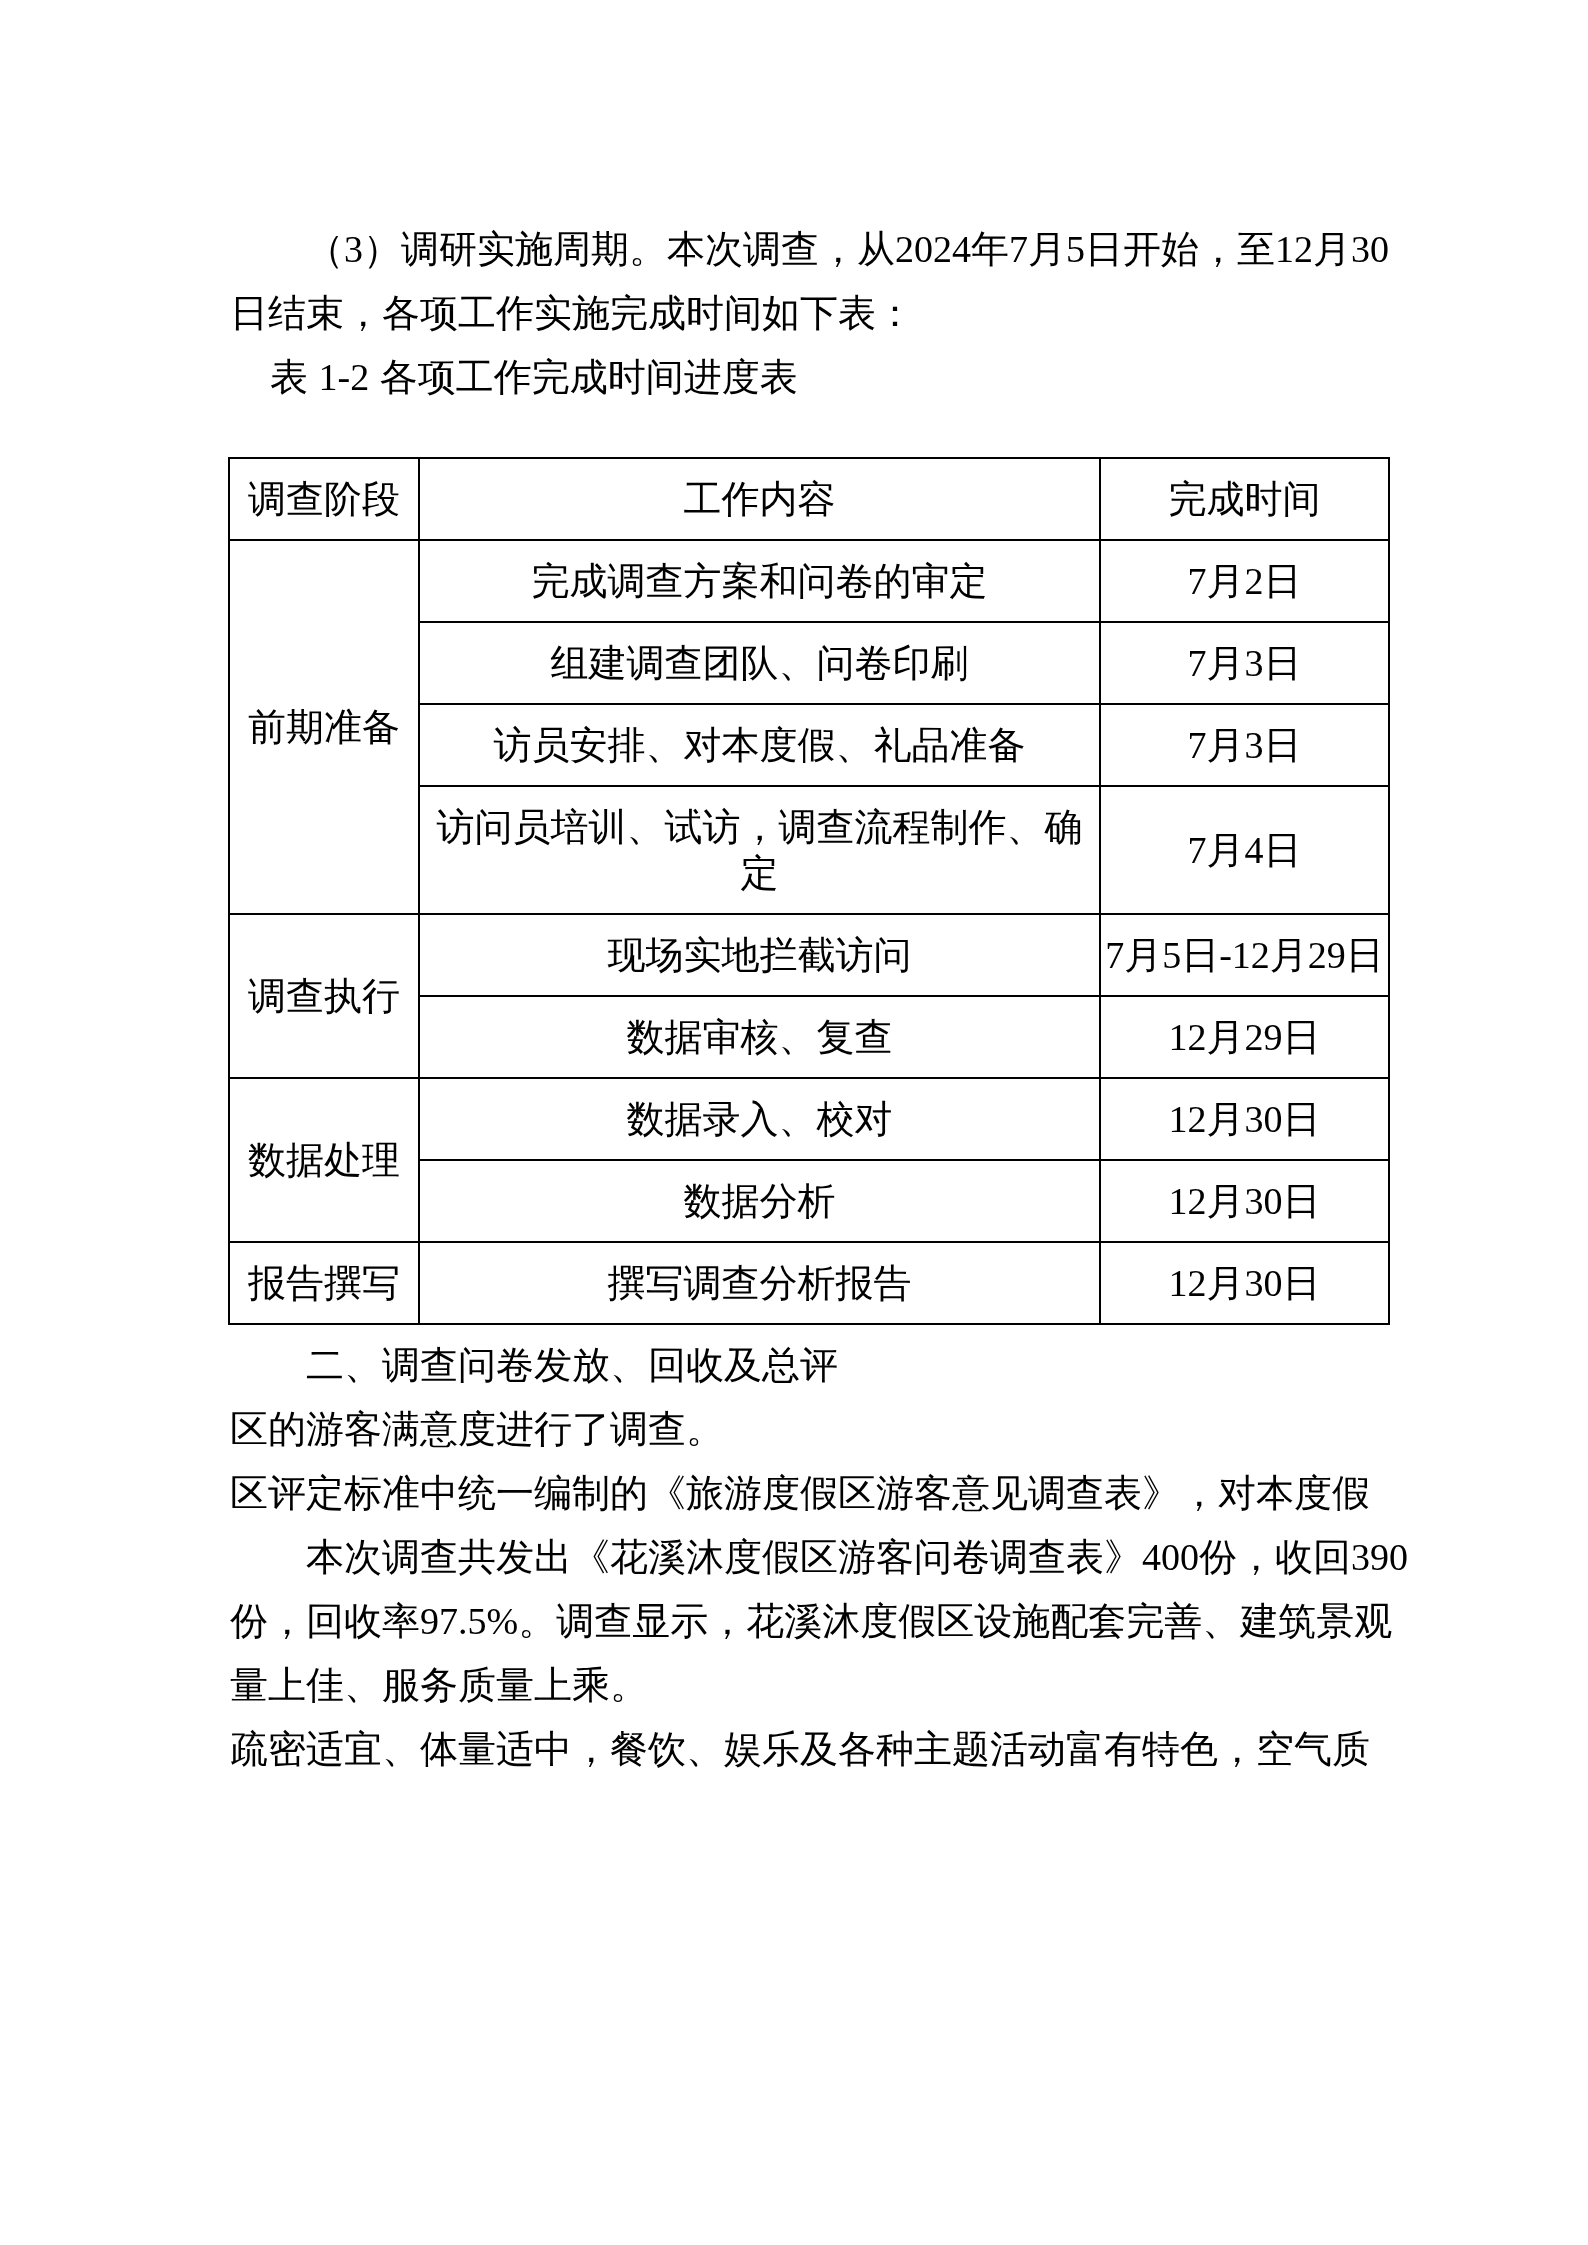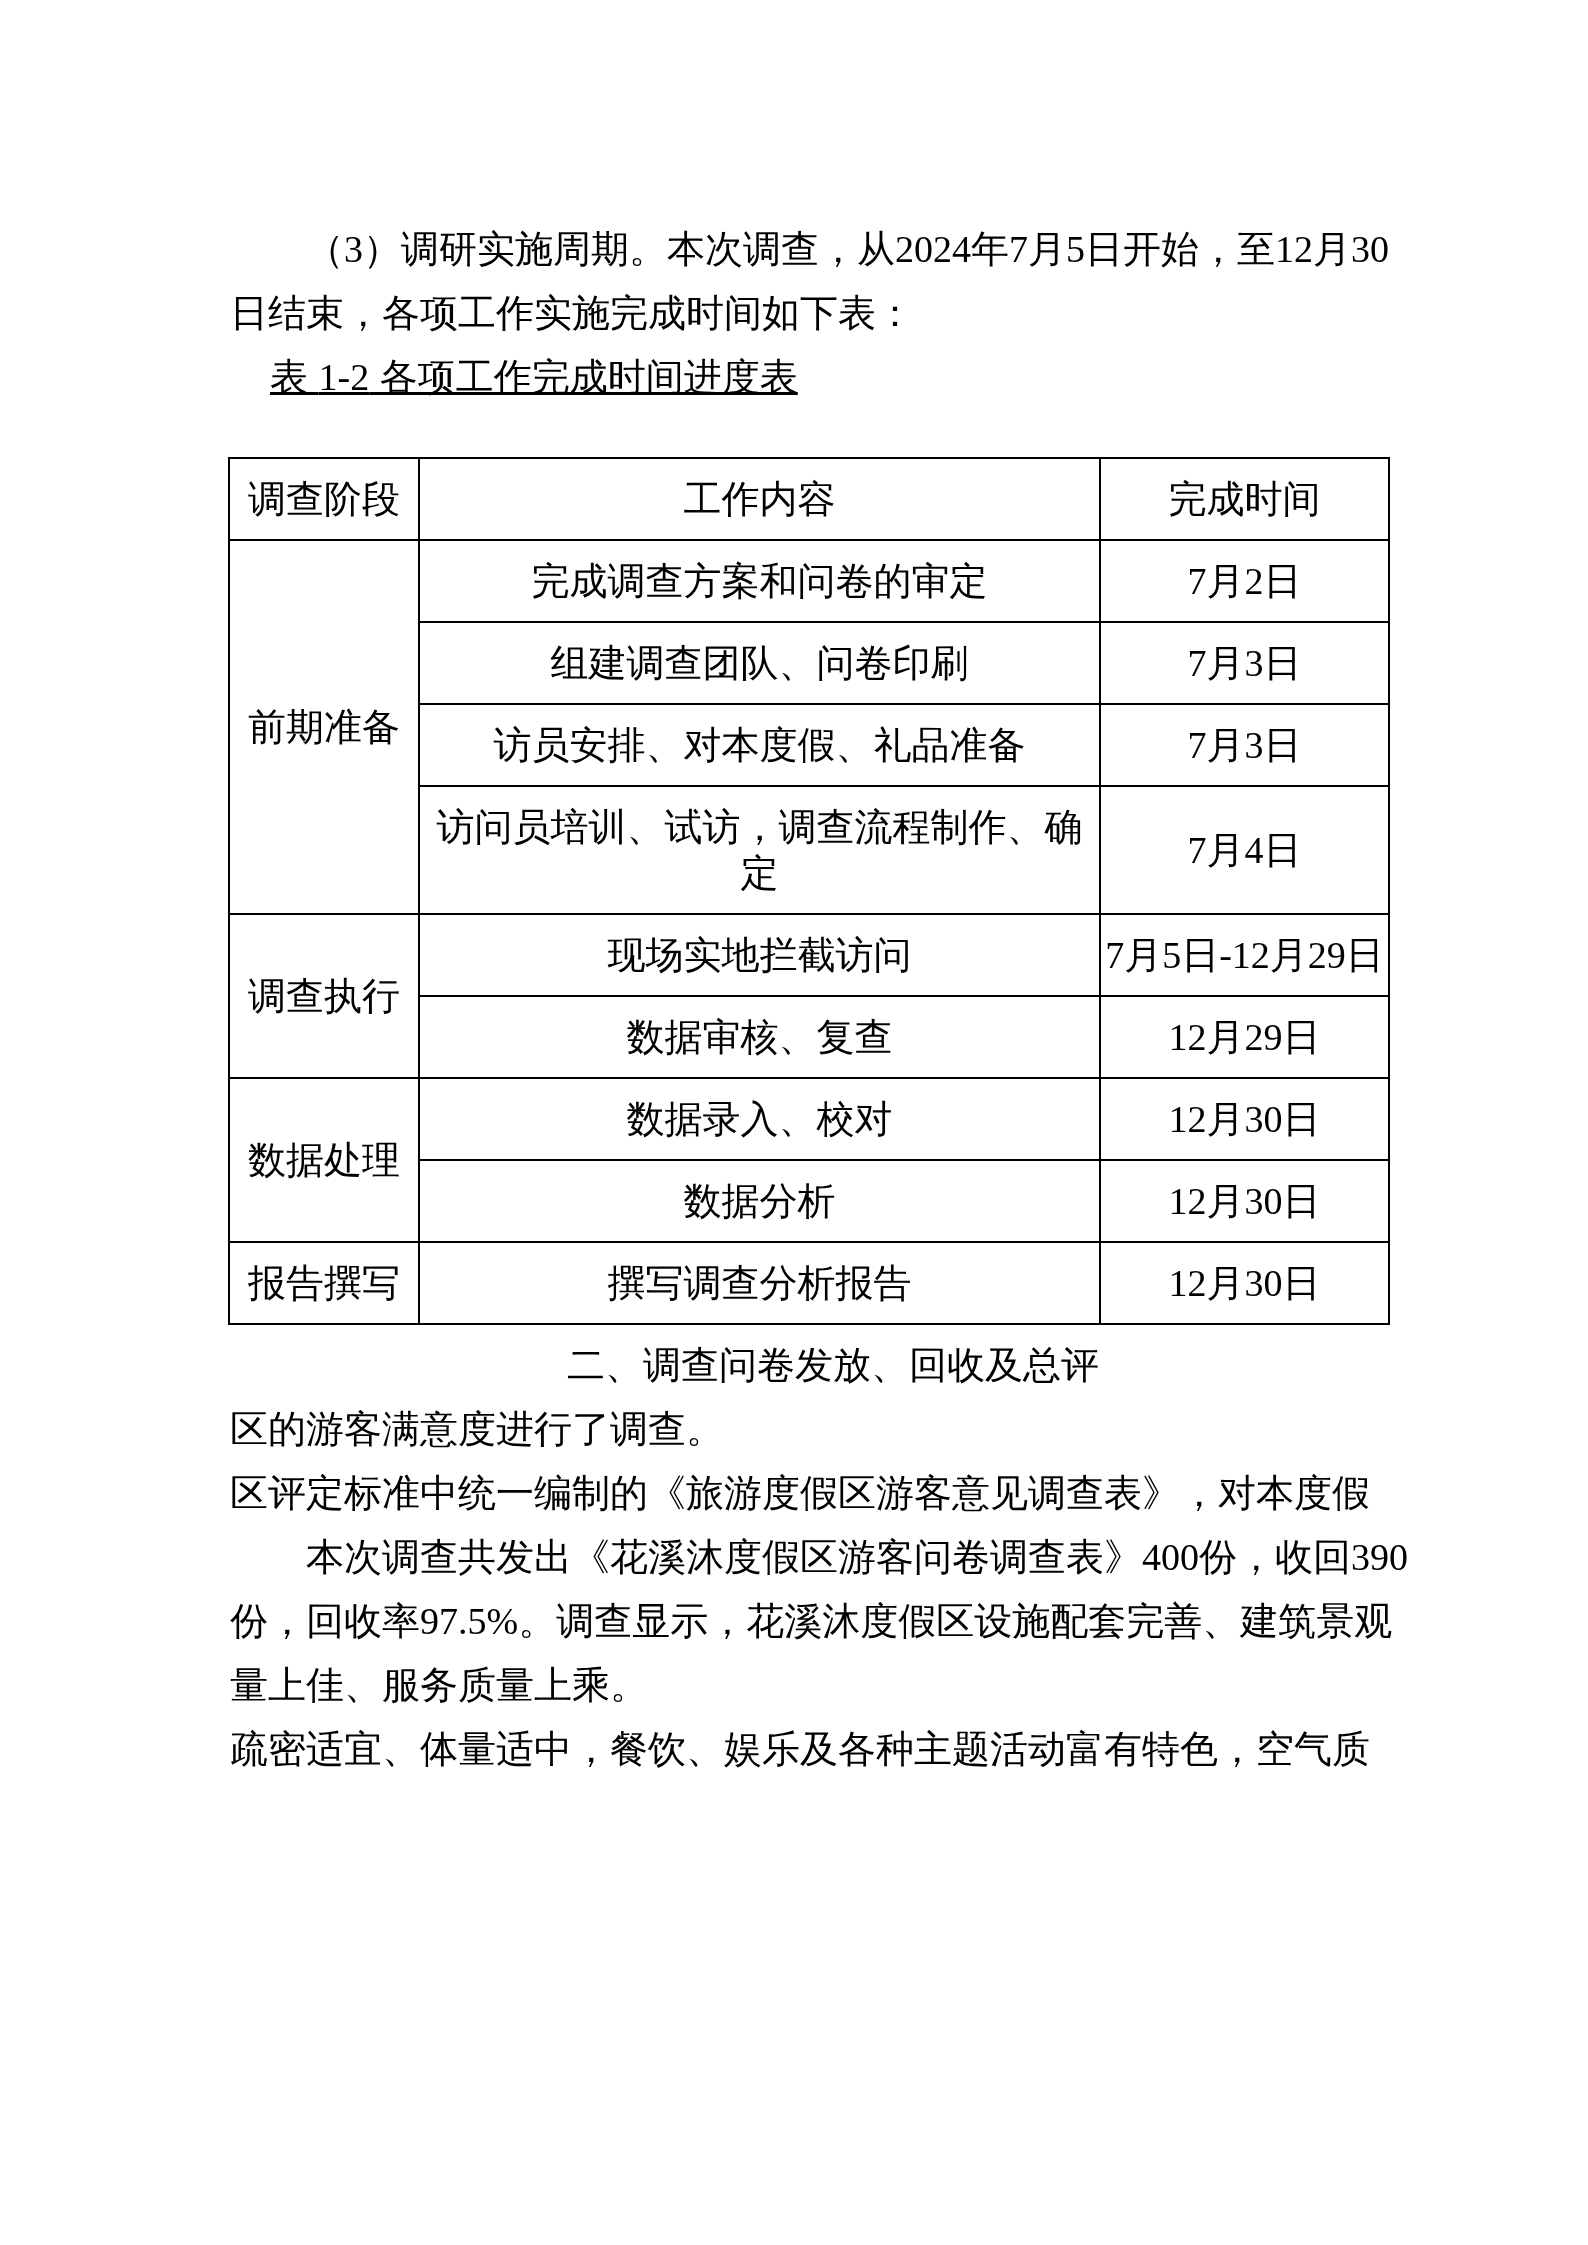--- a/index.html
+++ b/index.html
@@ -11,22 +11,22 @@
     background: #ffffff;
     color: #000000;
     padding: 217px 228px 0 230px;
     overflow: hidden;
     font-family: "Liberation Sans", sans-serif;
     font-size: 38px;
     line-height: 64px;
   }
   .line { white-space: nowrap; }
   .fill { text-align: justify; text-align-last: justify; }
-  .indent2 { padding-left: 76px; text-align: center; }
-  .indent1 { padding-left: 40px; text-decoration: underline; }
+  .indent2 { padding-left: 76px; }
+  .indent1 { padding-left: 40px; }
   .latin { font-family: "Liberation Serif", serif; }
   table.schedule {
     border-collapse: collapse;
     table-layout: fixed;
     width: 1160px;
     margin: 48px 0 8px -2px;
   }
   .schedule col.c1 { width: 190px; }
   .schedule col.c2 { width: 681px; }
   .schedule col.c3 { width: 289px; }

